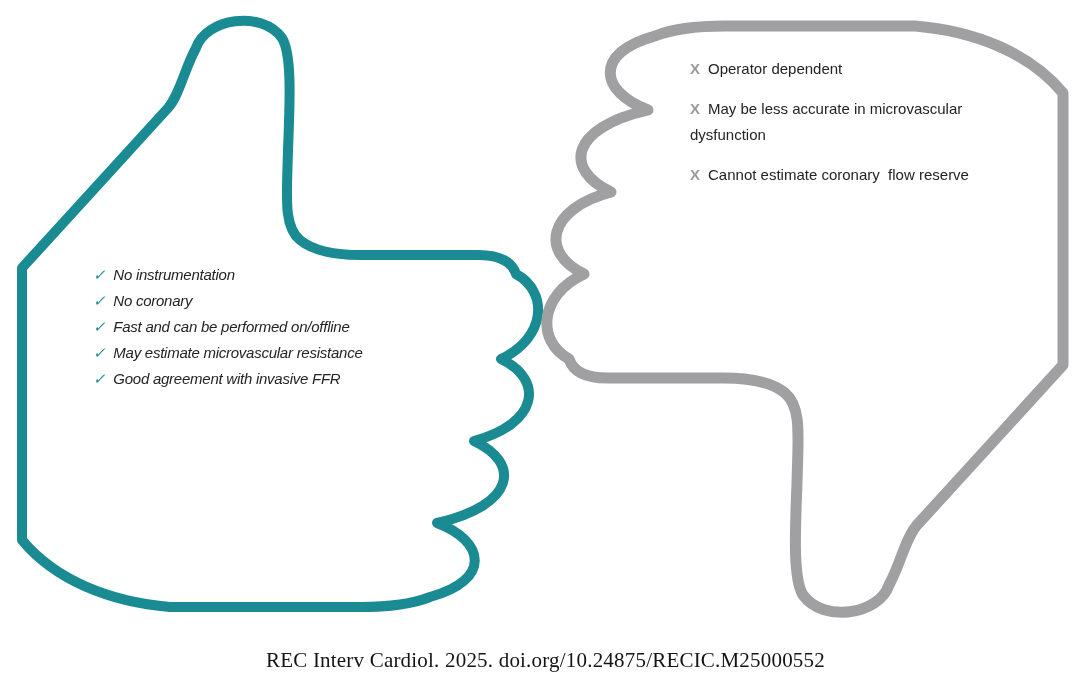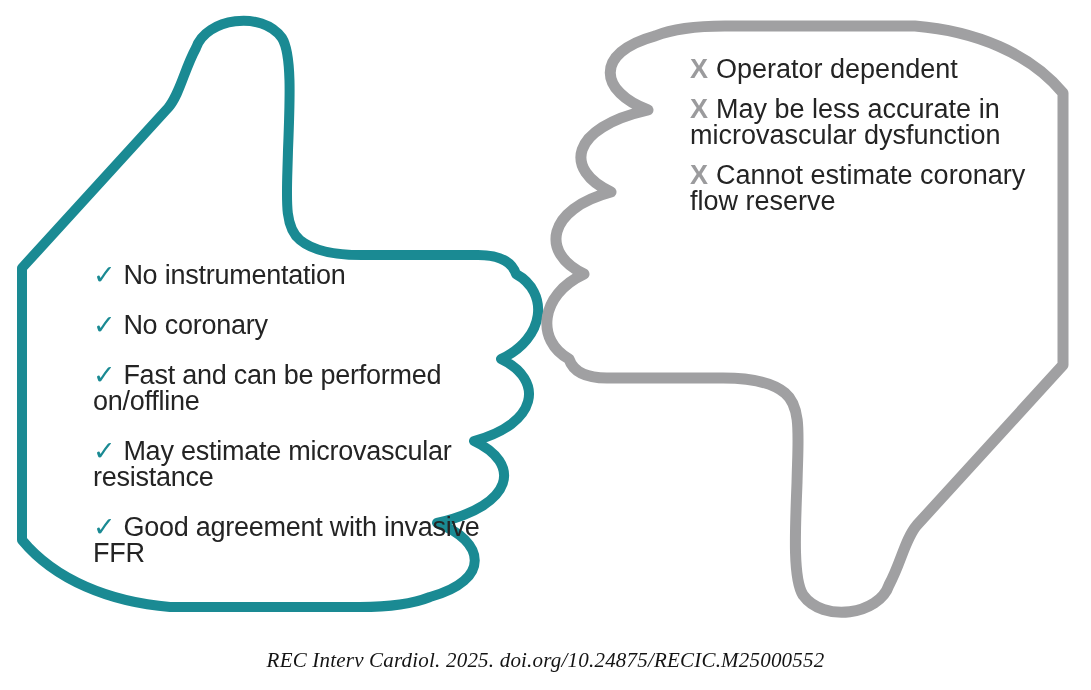--- a/index.html
+++ b/index.html
@@ -7,34 +7,33 @@
     position:relative;
     width:1091px;height:690px;
     background:#ffffff;
     overflow:hidden;
     font-family:"Liberation Sans", sans-serif;
   }
   .shape{position:absolute;}
   .shape-up{left:0px;top:0px;}
   .shape-down{left:525px;top:18px;}
   .list{position:absolute;display:flex;flex-direction:column;}
-  .list-pros{left:93px;top:262px;width:392px;gap:24px;letter-spacing:-0.25px;}
+  .list-pros{left:93px;top:262px;width:392px;letter-spacing:-0.25px;font-style:italic;}
   .list-cons{left:690px;top:56px;width:345px;gap:14px;}
   .li{
-    font-size:27px;line-height:26px;color:#242424;
+    font-size:15px;line-height:26px;color:#242424;
     white-space:pre-wrap;
   }
   .bullet{margin-right:8px;}
   .tick{color:#1A8A93;font-weight:400;}
   .cross{color:#9B9B9D;font-weight:700;}
   .citation{
     position:absolute;left:0;top:648px;width:1091px;
     text-align:center;
     font-family:"Liberation Serif", serif;
-    font-style:italic;
     font-size:21px;color:#141414;
     letter-spacing:0.2px;
   }
 </style>
 </head>
 <body>
 
 <div class="page">
 
   <svg class="shape shape-up" width="560" height="615" viewBox="0 0 560 615" aria-hidden="true">

